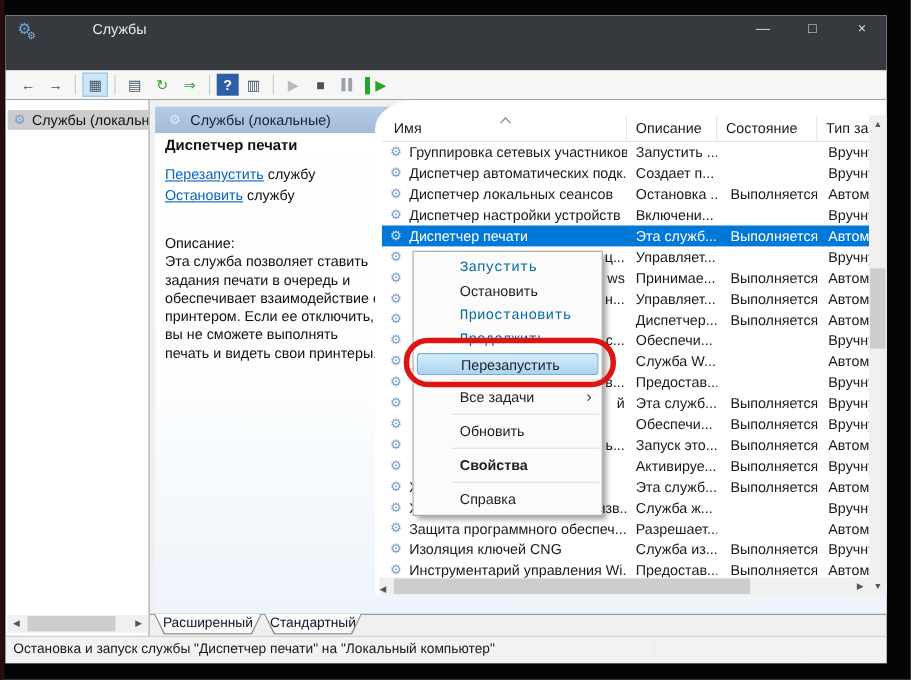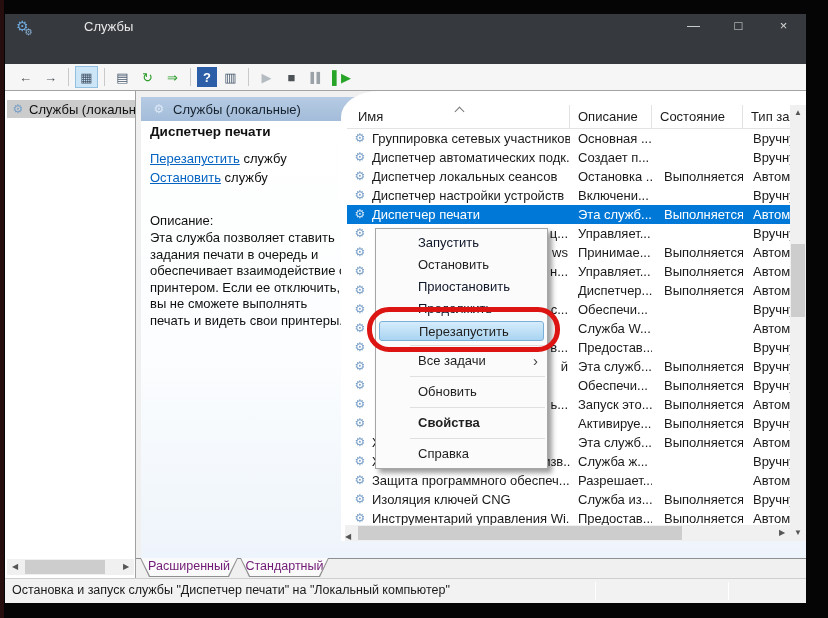--- a/index.html
+++ b/index.html
@@ -84,33 +84,33 @@
   .vscroll .up { position:absolute; top:0; left:0; }
   .vscroll .down { position:absolute; bottom:0; left:0; }
   .vscroll .sc-thumb { position:absolute; left:1px; top:139px; width:14px; height:73px; background:#cdcdcd; }
   .hscroll { position:absolute; left:4px; bottom:0; width:445px; height:16px; background:#f0f0f0; }
   .hscroll .right { position:absolute; right:0; top:0; }
   .hscroll .sc-thumb { position:absolute; left:13px; top:1px; width:324px; height:14px; background:#cdcdcd; }
 
   
   .context-menu { position:absolute; left:370px; top:214px; width:173px; background:#fbfbfb; border:1px solid #a6a6a6; padding:3px 0; box-shadow:4px 4px 5px rgba(0,0,0,0.38); z-index:5; }
   .ctx-item { height:22px; line-height:22px; padding-left:42px; font-size:13px; color:#1f1f1f; position:relative; }
-  .ctx-item.disabled { color:#0f172a; }
+  .ctx-item.disabled { color:#0369a1;font-family:Liberation Mono, monospace; }
   .ctx-item.bold { font-weight:bold; }
   .ctx-item.hl { margin:1px 3px; height:20px; line-height:19px; padding-left:39px; background:linear-gradient(180deg,#d6ecfc 0%,#a9d4f1 100%); border:1px solid #7ab0d8; border-radius:3px; }
   .ctx-arrow { position:absolute; right:9px; top:0; font-size:15px; color:#444; }
   .ctx-sep { height:1px; background:#e0e0e0; margin:4px 2px 4px 34px; }
 
   .annotation { position:absolute; left:362px; top:293px; width:193px; height:45px; border:5px solid #dc1412; border-radius:22px; z-index:6; }
 
   
   .tabs-line { position:absolute; left:131px; top:544px; width:670px; height:1px; background:#8f8f8f; }
   .tab { position:absolute; top:544px; height:19px; }
   .tab-outer { position:absolute; inset:0; clip-path:polygon(0 0,100% 0,calc(100% - 9px) 100%,9px 100%); background:#8f8f8f; }
-  .tab-inner { position:absolute; left:1px; right:1px; top:0; bottom:1px; clip-path:polygon(0 0,100% 0,calc(100% - 9px) 100%,9px 100%); background:#fafafa; text-align:center; line-height:17px; font-size:12.5px; color:#701a75; }
+  .tab-inner { position:absolute; left:1px; right:1px; top:0; bottom:1px; clip-path:polygon(0 0,100% 0,calc(100% - 9px) 100%,9px 100%); background:#fafafa; text-align:center; line-height:17px; font-size:12.5px; color:#0f172a; }
   .tab.t1 { left:135px; width:98px; z-index:2; }
   .tab.t2 { left:235px; width:89px; z-index:1; }
 
   
   .statusbar { position:absolute; left:0; top:564px; width:801px; height:25px; background:#f2f2f2; border-top:1px solid #cfcfcf; font-size:12.5px; color:#1a1a1a; line-height:23px; padding-left:7px; white-space:nowrap; }
   .sb-div { position:absolute; top:3px; width:1px; height:18px; background:#c9c9c9; border-right:1px solid #fff; }
   .sb-div.d1 { left:590px; }
   .sb-div.d2 { left:723px; }
 </style>
 </head>
@@ -190,21 +190,21 @@
         <div class="hcell">Состояние</div>
         <div class="hcell last">Тип запус</div>
       </div>
       <div class="sort-caret"></div>
       <div class="lp-rows">
           <div class="row">
             <div class="cell-name">
               <span class="gear">⚙</span>
               <span class="nm">Группировка сетевых участников</span>
             </div>
-            <div class="cell desc">Основная ...</div>
+            <div class="cell desc">Запустить ...</div>
             <div class="cell state"></div>
             <div class="cell type">Вручную</div>
           </div>
           <div class="row">
             <div class="cell-name">
               <span class="gear">⚙</span>
               <span class="nm">Диспетчер автоматических подк...</span>
             </div>
             <div class="cell desc">Создает п...</div>
             <div class="cell state"></div>

